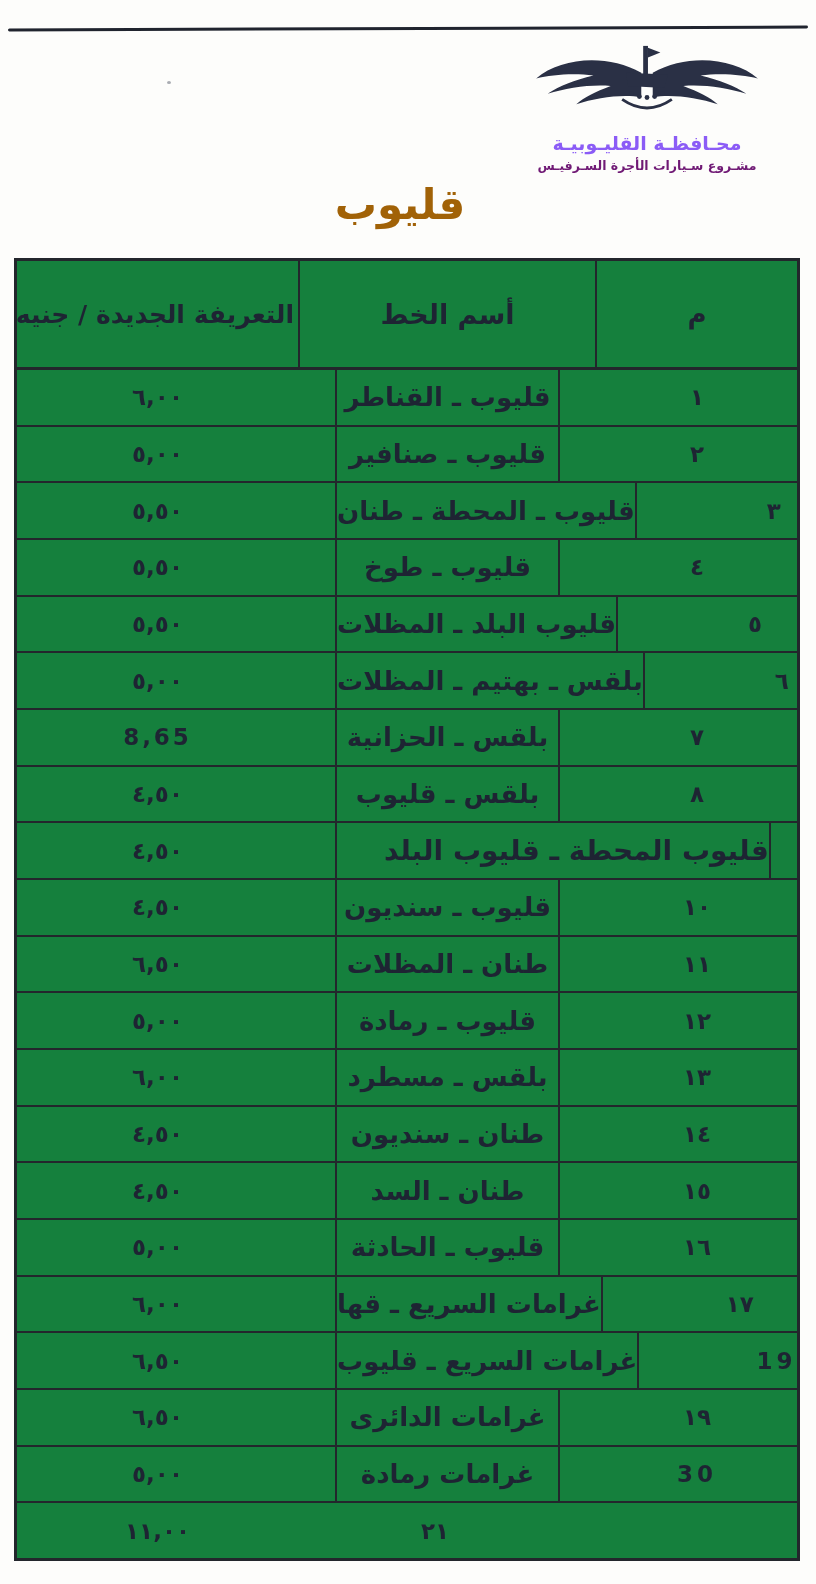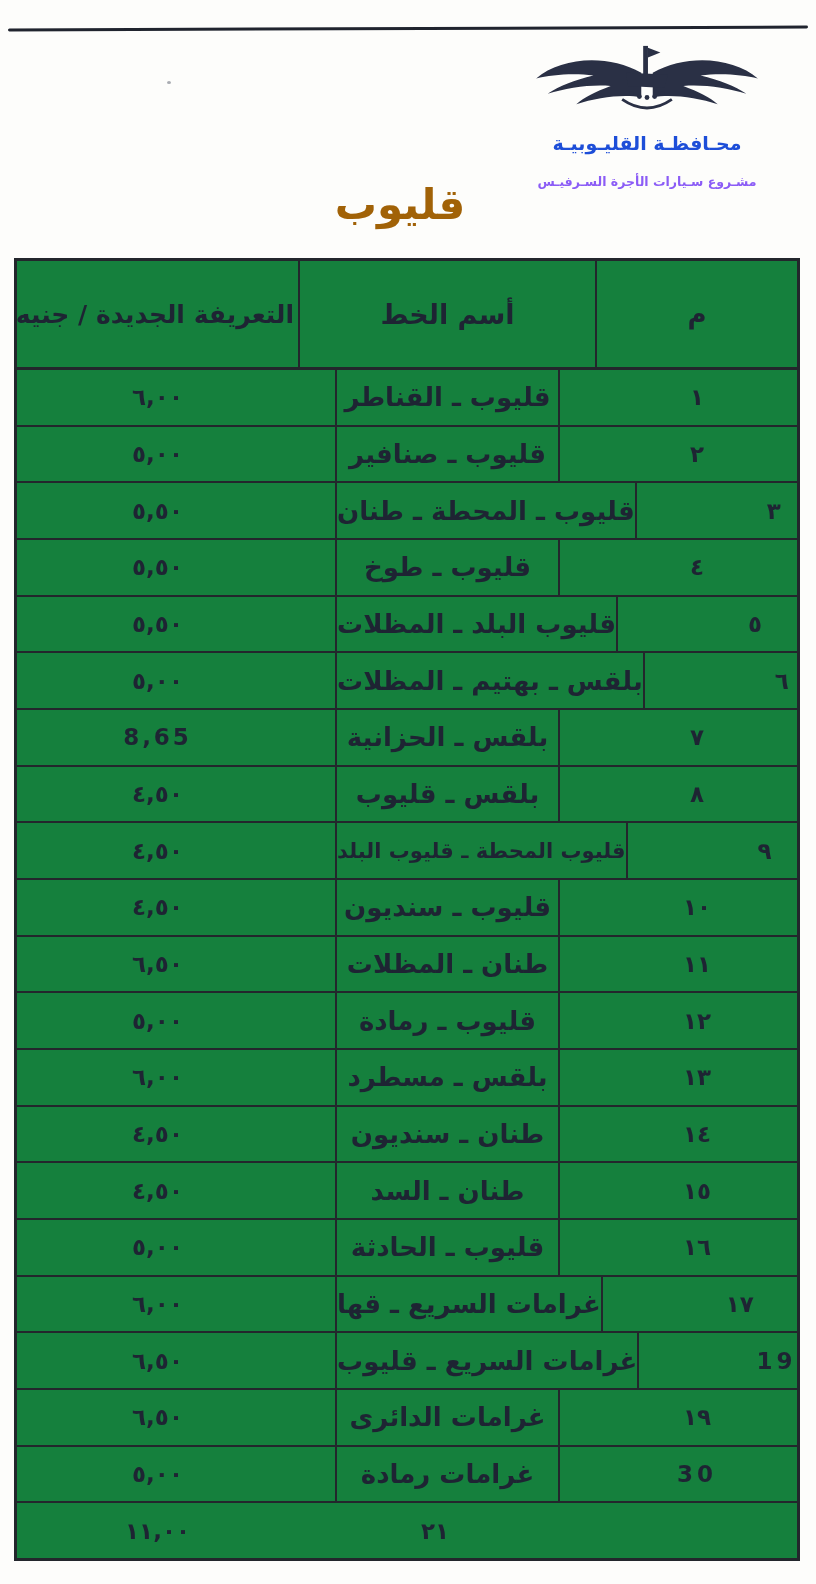--- a/index.html
+++ b/index.html
@@ -17,25 +17,25 @@
     background:#20242e;transform:rotate(-0.2deg);border-radius:2px;
   }
   
   .letterhead{
     position:absolute;top:44px;right:14px;width:310px;
     text-align:center;
   }
   .emblem{display:block;margin:0 auto;}
   .org-name{
     font-size:19px;font-weight:700;letter-spacing:1px;
-    color:#1d4ed8;direction:rtl;white-space:nowrap;margin-top:2px;
+    color:#8b5cf6;direction:rtl;white-space:nowrap;margin-top:2px;
   }
   .org-subtitle{
     font-size:12.5px;font-weight:700;letter-spacing:0.5px;
-    color:#8b5cf6;direction:rtl;white-space:nowrap;margin-top:20px;
+    color:#701a75;direction:rtl;white-space:nowrap;margin-top:4px;
   }
   
   .doc-title{
     position:absolute;top:180px;left:0;width:800px;margin:0;
     text-align:center;font-size:42px;font-weight:700;
     color:#a16207;direction:rtl;
   }
   
   .fare-table{
     position:absolute;left:14px;top:258px;width:786px;height:1303px;
@@ -57,21 +57,21 @@
   }
   .fare-col{width:281px;flex:0 0 281px;font-size:23px;letter-spacing:3px;}
   .name-col{
     flex:1;border-left:2px solid #23262c;border-right:2px solid #23262c;
     font-size:26px;white-space:nowrap;
   }
   .num-col{width:200px;flex:0 0 200px;font-size:23px;letter-spacing:4px;}
   .thead .fare-col{justify-content:flex-start;padding:0 4px 0 8px;font-size:25px;letter-spacing:0;white-space:nowrap;}
   .thead .name-col{font-size:27px;}
   .thead .num-col{font-size:26px;}
-  .name-col.small{font-size:21px;}
+  .name-col.small{font-size:28px;padding-left:47px;}
   
   .speck-a{position:absolute;left:167px;top:81px;width:4px;height:3px;background:#a9acb2;border-radius:50%;}
   .speck-b{position:absolute;left:112px;top:543px;width:2px;height:8px;background:#4a4f5a;transform:rotate(14deg);border-radius:1px;}
 </style>
 </head>
 <body>
 
 <div class="page">
 
   <div class="top-rule"></div>

